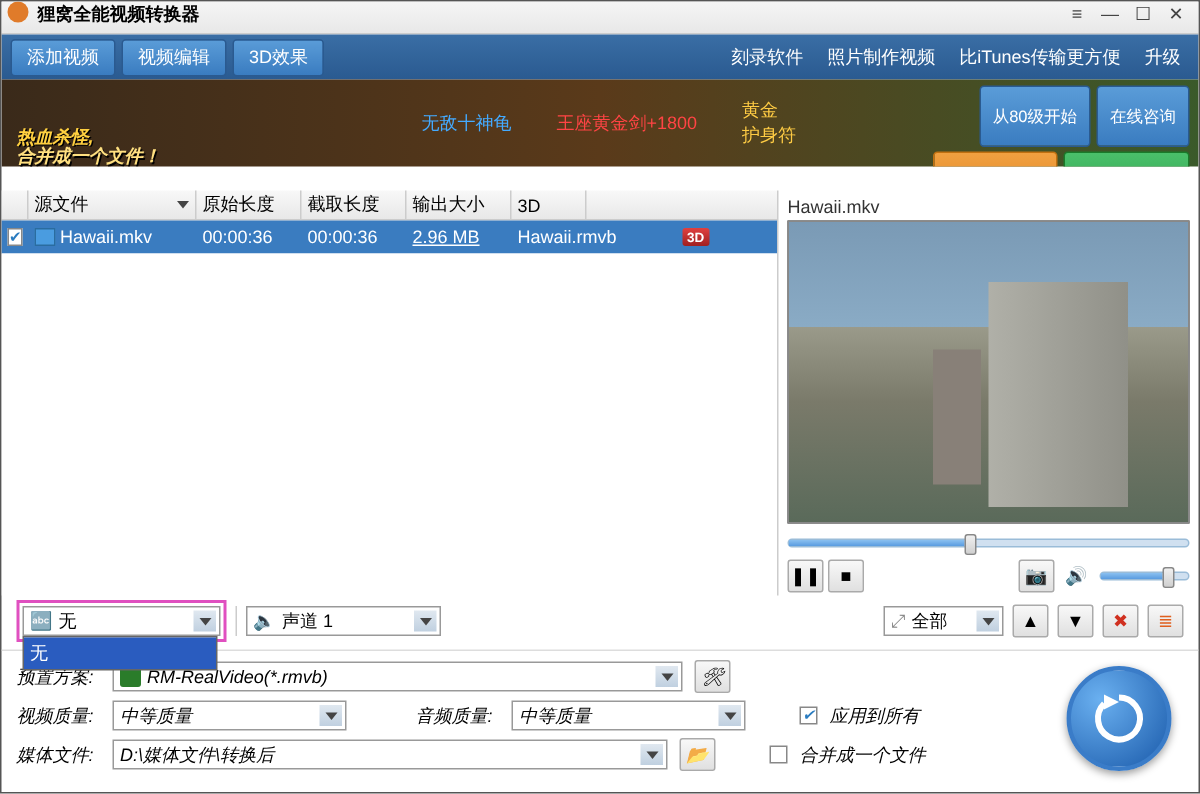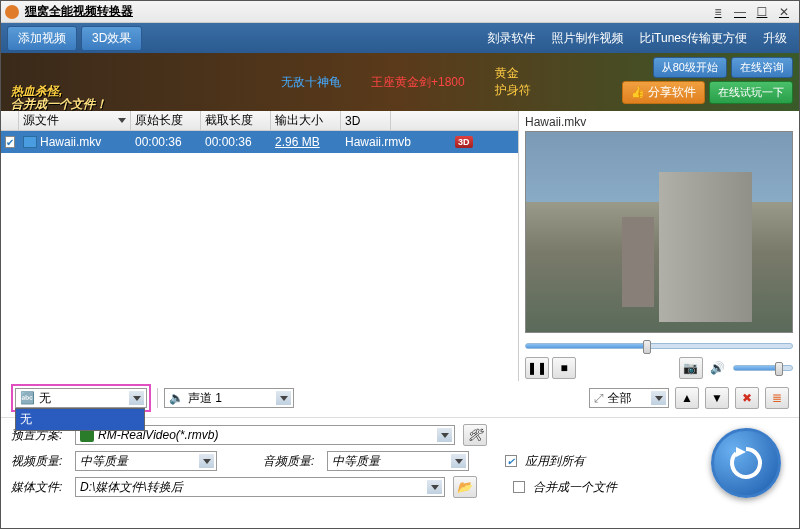--- a/index.html
+++ b/index.html
@@ -1,34 +1,34 @@
 <!DOCTYPE html>
 <html><head>
 <meta charset="utf-8">
 <style>
 * { margin: 0; padding: 0; box-sizing: border-box; font-family: "Microsoft YaHei", Arial, sans-serif; font-size: 12px; }
 body { width: 800px; height: 529px; background: #fff; border: 1px solid #555; overflow: hidden; }
-.titlebar { height: 22px; background: linear-gradient(#f5f5f5,#e8e8e8); display: flex; align-items: center; padding: 0 4px; border-bottom: 1px solid #ccc; text-decoration: underline; }
+.titlebar { height: 22px; background: linear-gradient(#f5f5f5,#e8e8e8); display: flex; padding: 0 4px; border-bottom: 1px solid #ccc; }
 .titlebar .logo { width: 14px; height: 14px; background: #e07b2a; border-radius: 50%; margin-right: 6px; }
 .titlebar .title { font-weight: bold; flex: 1; }
 .titlebar .win-btn { width: 22px; height: 16px; display: flex; align-items: center; justify-content: center; cursor: pointer; color: #444; }
 .toolbar { height: 30px; background: linear-gradient(#3a6ea5,#2a5a90); display: flex; align-items: center; padding: 0 6px; gap: 4px; }
 .tb-btn { background: linear-gradient(#5a9cd8,#3a7cc0); border: 1px solid #2a5a90; color: #fff; padding: 3px 10px; border-radius: 3px; cursor: pointer; }
 .tb-spacer { flex: 1; }
 .tb-link { color: #fff; padding: 0 6px; cursor: pointer; }
 .banner { height: 58px; background: linear-gradient(90deg,#3a2a1a,#5a3a1a,#3a5a2a); position: relative; display: flex; align-items: flex-end; padding-left: 10px; overflow: hidden; }
 .banner-text { color: #ffd040; font-size: 20px; font-weight: bold; font-style: italic; text-shadow: 1px 1px #000; line-height: 1.1; }
 .banner-text span { color: #ffe080; }
 .banner-mid { position: absolute; left: 280px; top: 0; height: 100%; display: flex; align-items: center; gap: 30px; color: #0f0; font-size: 11px; }
 .banner-right { position: absolute; right: 6px; top: 4px; display: flex; flex-direction: column; gap: 3px; align-items: flex-end; }
 .banner-right-row { display: flex; gap: 4px; }
-.bbtn { background: linear-gradient(#4abf6a,#2a9f4a); border: 1px solid #1a7a2a; color: #fff; padding: 2px 8px; border-radius: 3px; cursor: pointer; font-size: 11px; }
+.bbtn { background: linear-gradient(#4abf6a,#2a9f4a); border: 1px solid #1a7a2a; color: #fff; padding: 12px 8px; border-radius: 3px; cursor: pointer; font-size: 11px; }
 .bbtn.blue { background: linear-gradient(#5a9cd8,#3a7cc0); border-color: #2a5a90; }
 .bbtn.orange { background: linear-gradient(#f0a040,#e08020); border-color: #c07010; }
-.main { display: flex; height: 270px; }
+.main { display: flex; height: 270px; margin-top: 16px; }
 .left { flex: 1; display: flex; flex-direction: column; border-right: 1px solid #ccc; }
 .grid-head { display: flex; background: linear-gradient(#f8f8f8,#e8e8e8); border-bottom: 1px solid #ccc; height: 20px; }
 .gh { border-right: 1px solid #ccc; padding: 2px 4px; display: flex; align-items: center; }
 .gh.c0 { width: 18px; }
 .gh.c1 { width: 112px; }
 .gh.c2 { width: 70px; }
 .gh.c3 { width: 70px; }
 .gh.c4 { width: 70px; }
 .gh.c5 { width: 110px; }
 .gh.c6 { width: 50px; }
@@ -63,21 +63,21 @@
 .highlight-dd { border: 2px solid #e050c0; padding: 2px; width: 140px; }
 .dd { height: 20px; border: 1px solid #999; background: #fff; display: flex; align-items: center; padding: 0 4px; position: relative; width: 130px; }
 .dd .arrow { position: absolute; right: 2px; top: 2px; width: 15px; height: 14px; background: linear-gradient(#e0e8f0,#c0d0e0); display: flex; align-items: center; justify-content: center; }
 .dd-open { position: absolute; left: -1px; top: 19px; width: 100%; background: #fff; border: 1px solid #666; z-index: 10; }
 .dd-open div { padding: 2px 4px; background: #2a5cbf; color: #fff; }
 .bottom { padding: 4px 10px; border-top: 1px solid #ddd; position: relative; font-style: italic; }
 .brow { display: flex; align-items: center; height: 26px; gap: 8px; }
 .blbl { width: 56px; }
 .binput { flex: 0 0 auto; height: 20px; border: 1px solid #999; background: #fff; display: flex; align-items: center; padding: 0 4px; position: relative; }
 .binput.w1 { width: 380px; }
-.binput.w2 { width: 142px; }
+.binput.w2 { width: 156px; }
 .binput.w3 { width: 370px; }
 .binput .arrow { position: absolute; right: 2px; top: 2px; width: 15px; height: 14px; background: linear-gradient(#e0e8f0,#c0d0e0); display: flex; align-items: center; justify-content: center; }
 .big-btn { position: absolute; right: 18px; top: 10px; width: 70px; height: 70px; border-radius: 50%; background: radial-gradient(circle at 30% 30%,#6ab0f0,#1a5aaa); border: 3px solid #3a7cc8; display: flex; align-items: center; justify-content: center; cursor: pointer; box-shadow: 0 2px 6px rgba(0,0,0,0.4); }
 .big-btn svg { width: 36px; height: 36px; }
 .tri { width: 0; height: 0; border-left: 4px solid transparent; border-right: 4px solid transparent; border-top: 5px solid #444; }
 .sep { width: 1px; height: 20px; background: #ccc; }
 .threed-badge { background: linear-gradient(#e04040,#a02020); color:#fff; font-size:9px; padding:1px 3px; border-radius:2px; font-weight:bold; }
 </style>
 </head>
 <body>
@@ -86,20 +86,21 @@
   <div class="logo"></div>
   <div class="title">狸窝全能视频转换器</div>
   <div class="win-btn">≡</div>
   <div class="win-btn">—</div>
   <div class="win-btn">☐</div>
   <div class="win-btn">✕</div>
 </div>
 
 <div class="toolbar">
   <button class="tb-btn">添加视频</button>
+  <button class="tb-btn">视频编辑</button>
   <button class="tb-btn">3D效果</button>
   <div class="tb-spacer"></div>
   <span class="tb-link">刻录软件</span>
   <span class="tb-link">照片制作视频</span>
   <span class="tb-link">比iTunes传输更方便</span>
   <span class="tb-link">升级</span>
 </div>
 
 <div class="banner">
   <div class="banner-text">

